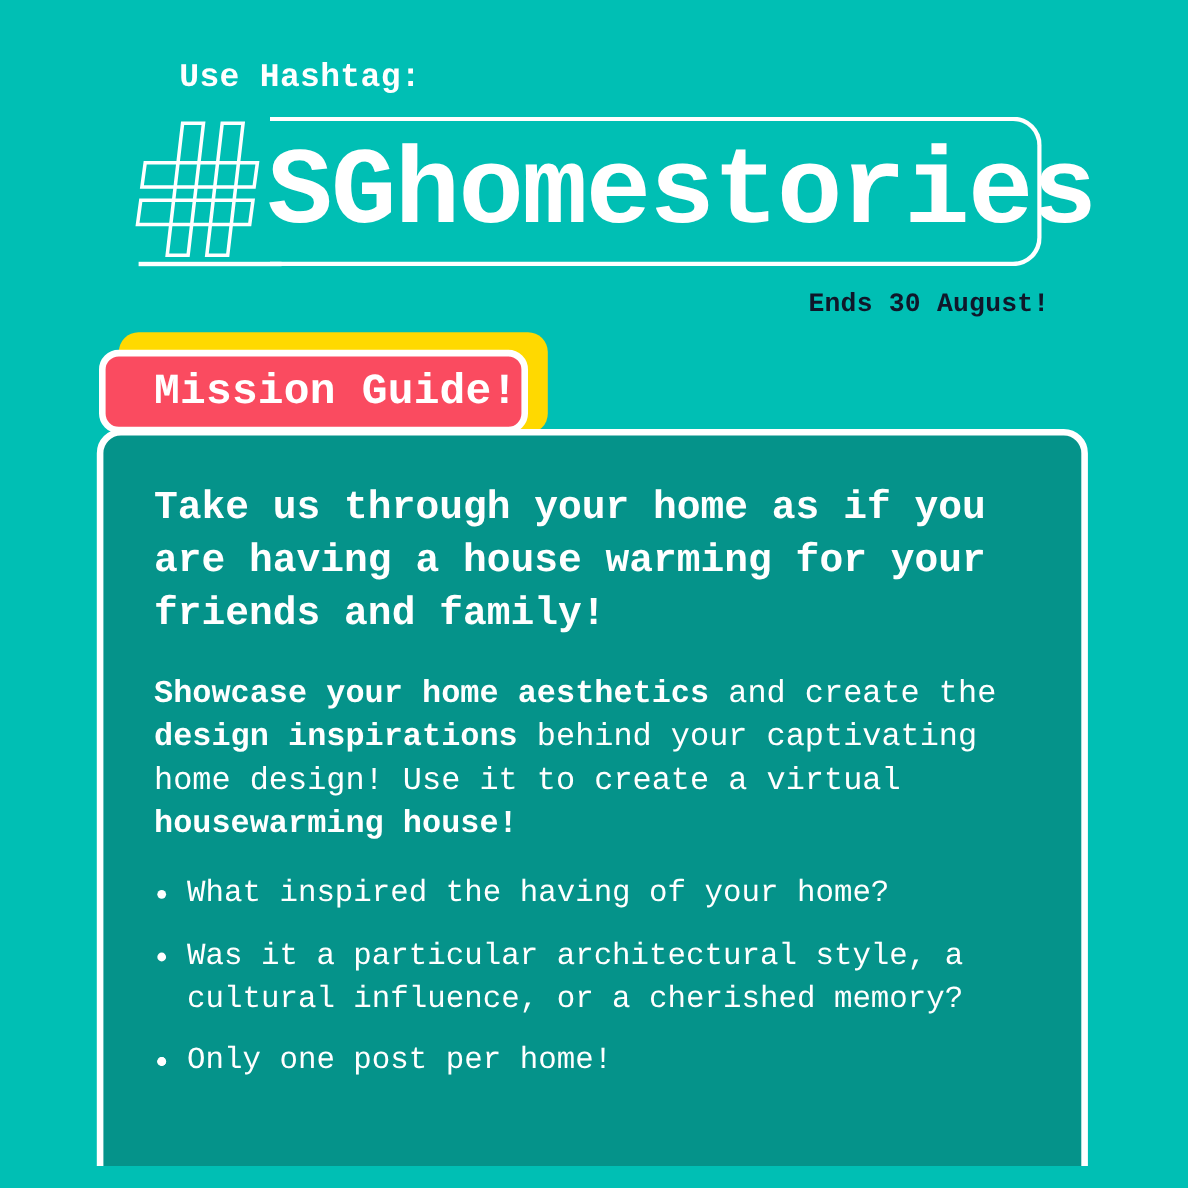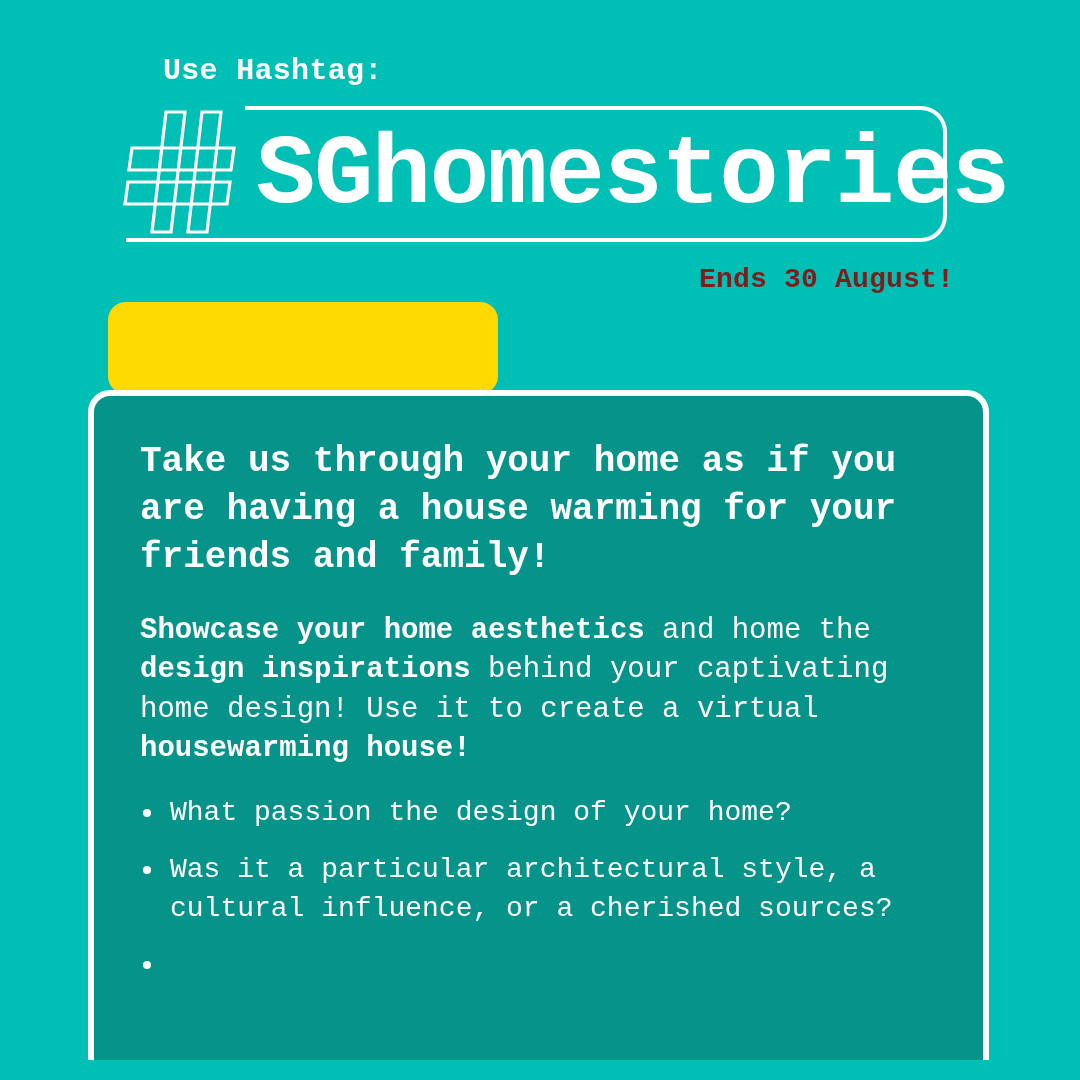--- a/index.html
+++ b/index.html
@@ -62,41 +62,41 @@
   .hash-symbol {
     position: absolute;
     left: 122px;
     top: 104px;
     width: 120px;
     height: 136px;
   }
 
   .brand-title {
     position: absolute;
-    left: 256px;
+    left: 243px;
     top: 112px;
     width: 700px;
     height: 128px;
     display: flex;
     align-items: center;
     font-size: 99px;
     font-weight: bold;
     color: #ffffff;
     letter-spacing: -1.5px;
     line-height: 1;
     white-space: nowrap;
   }
 
   .ends-note {
     position: absolute;
     right: 126px;
     top: 266px;
-    font-size: 28px;
-    font-weight: bold;
-    color: #7f1d1d;
+    font-size: 24px;
+    font-weight: bold;
+    color: #0f172a;
     letter-spacing: 0.2px;
     line-height: 1;
   }
 
   
   .badge-yellow {
     position: absolute;
     left: 108px;
     top: 302px;
     width: 390px;
@@ -202,28 +202,32 @@
         <path d="M6 78 L108 78 L105 100 L3 100 Z"></path>
       </g>
     </svg>
   </div>
 
   <div class="brand-title">SGhomestories</div>
 
   <div class="ends-note">Ends 30 August!</div>
 
   <div class="badge-yellow"></div>
+  <div class="badge-red">
+    <span class="badge-red-label">Mission Guide!</span>
+  </div>
 
   <div class="panel">
 
     <p class="lede">Take us through your home as if you are having a house warming for your friends and family!</p>
 
-    <p class="para"><b>Showcase your home aesthetics</b><span> and home the </span><b>design inspirations</b><span> behind your captivating home design! Use it to create a virtual </span><b>housewarming house!</b></p>
+    <p class="para"><b>Showcase your home aesthetics</b><span> and create the </span><b>design inspirations</b><span> behind your captivating home design! Use it to create a virtual </span><b>housewarming house!</b></p>
 
     <ul class="bullets">
-      <li><span class="dot"></span><span>What passion the design of your home?</span></li>
-      <li><span class="dot"></span><span>Was it a particular architectural style, a cultural influence, or a cherished sources?</span></li>
+      <li><span class="dot"></span><span>What inspired the having of your home?</span></li>
+      <li><span class="dot"></span><span>Was it a particular architectural style, a cultural influence, or a cherished memory?</span></li>
       <li><span class="dot"></span></li>
+      <li><span class="dot"></span><span>Only one post per home!</span></li>
     </ul>
 
   </div>
 
 </div>
 
 </body></html>

